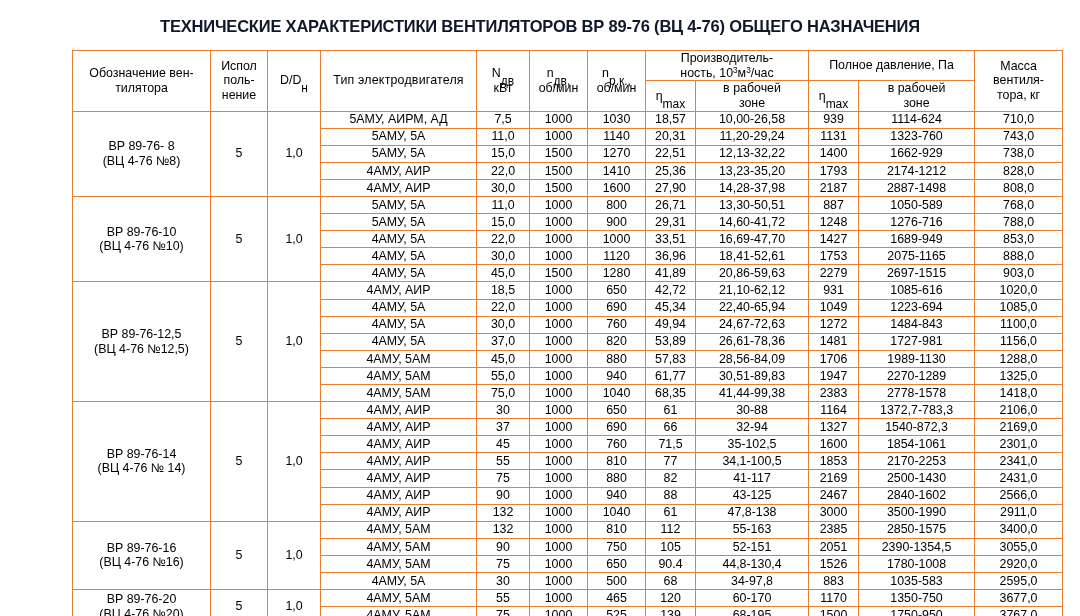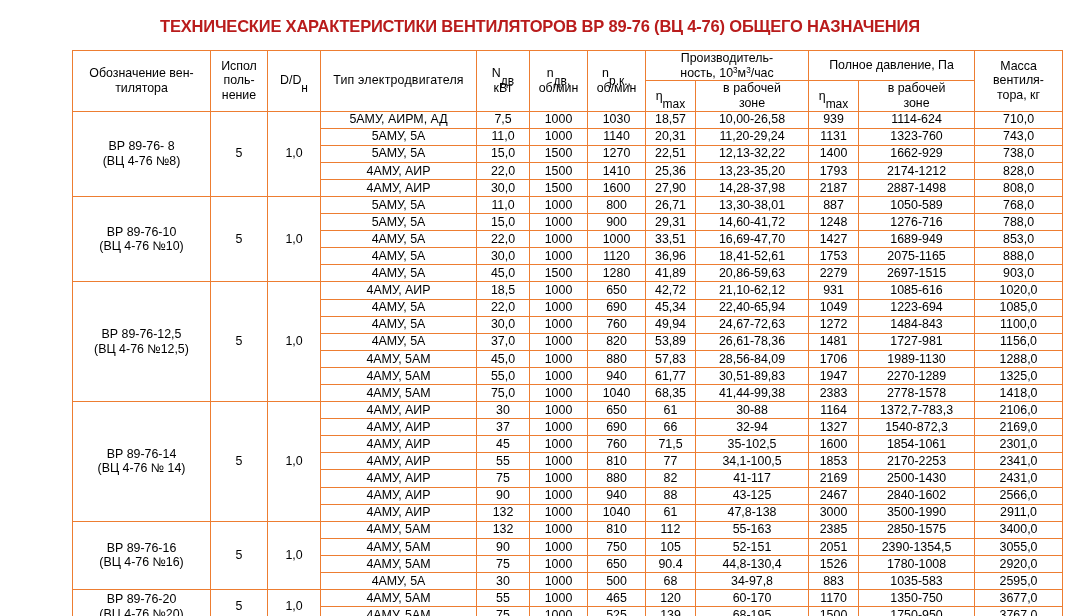--- a/index.html
+++ b/index.html
@@ -14,21 +14,21 @@
     color: #000000;
     overflow: hidden;
   }
   #page-title {
     text-align: center;
     font-size: 16.5px;
     font-weight: bold;
     letter-spacing: -0.2px;
     padding-top: 17px;
     padding-bottom: 14px;
-    color: #b91c1c;
+    color: #0f172a;
   }
   .table-wrap {
     padding: 0 70px 0 72px;
   }
   table.spec {
     border-collapse: collapse;
     width: 938px;
     table-layout: fixed;
     border: 1.4px solid #ED7D31;
   }
@@ -208,21 +208,21 @@
         </tr>
         <tr>
           <td class="grp" rowspan="5"><span>ВР 89-76-10</span><br><span>(ВЦ 4-76 №10)</span></td>
           <td rowspan="5">5</td>
           <td rowspan="5">1,0</td>
           <td>5АМУ, 5А</td>
           <td>11,0</td>
           <td>1000</td>
           <td>800</td>
           <td>26,71</td>
-          <td>13,30-38,01</td>
+          <td>13,30-50,51</td>
           <td>887</td>
           <td>1050-589</td>
           <td>768,0</td>
         </tr>
         <tr>
           <td>5АМУ, 5А</td>
           <td>15,0</td>
           <td>1000</td>
           <td>900</td>
           <td>29,31</td>

